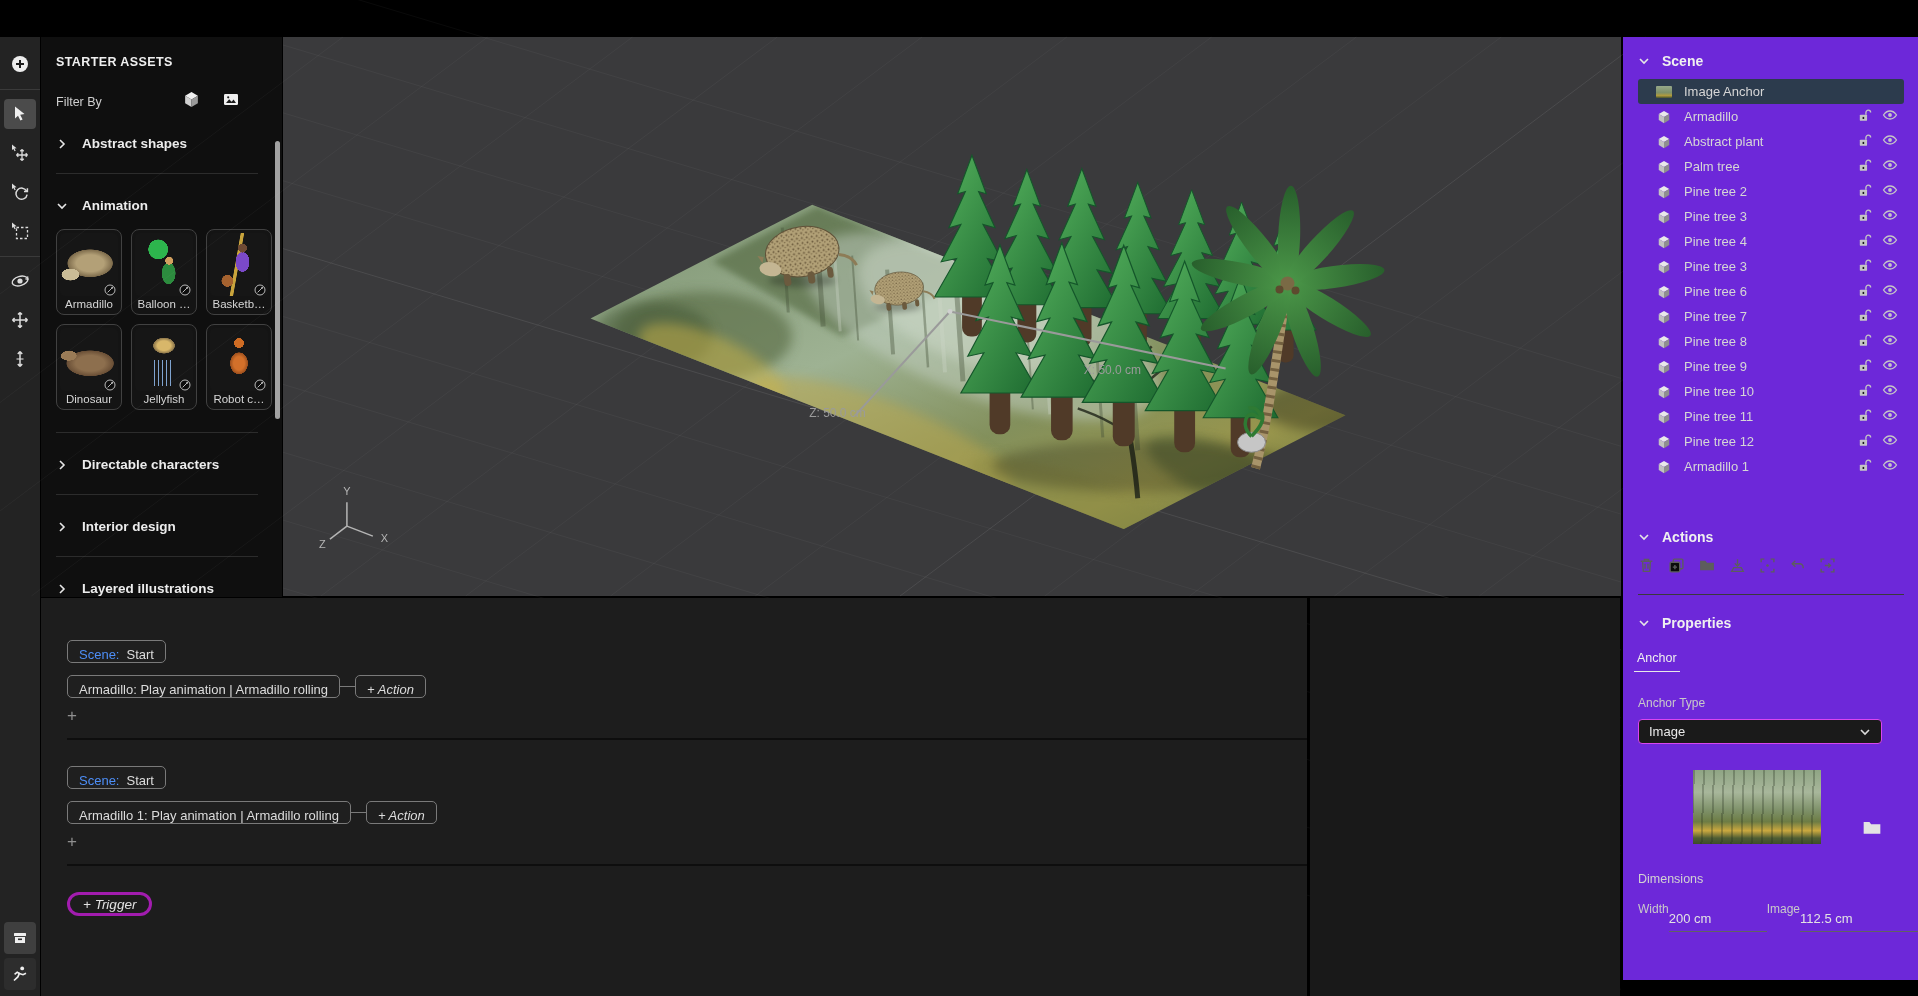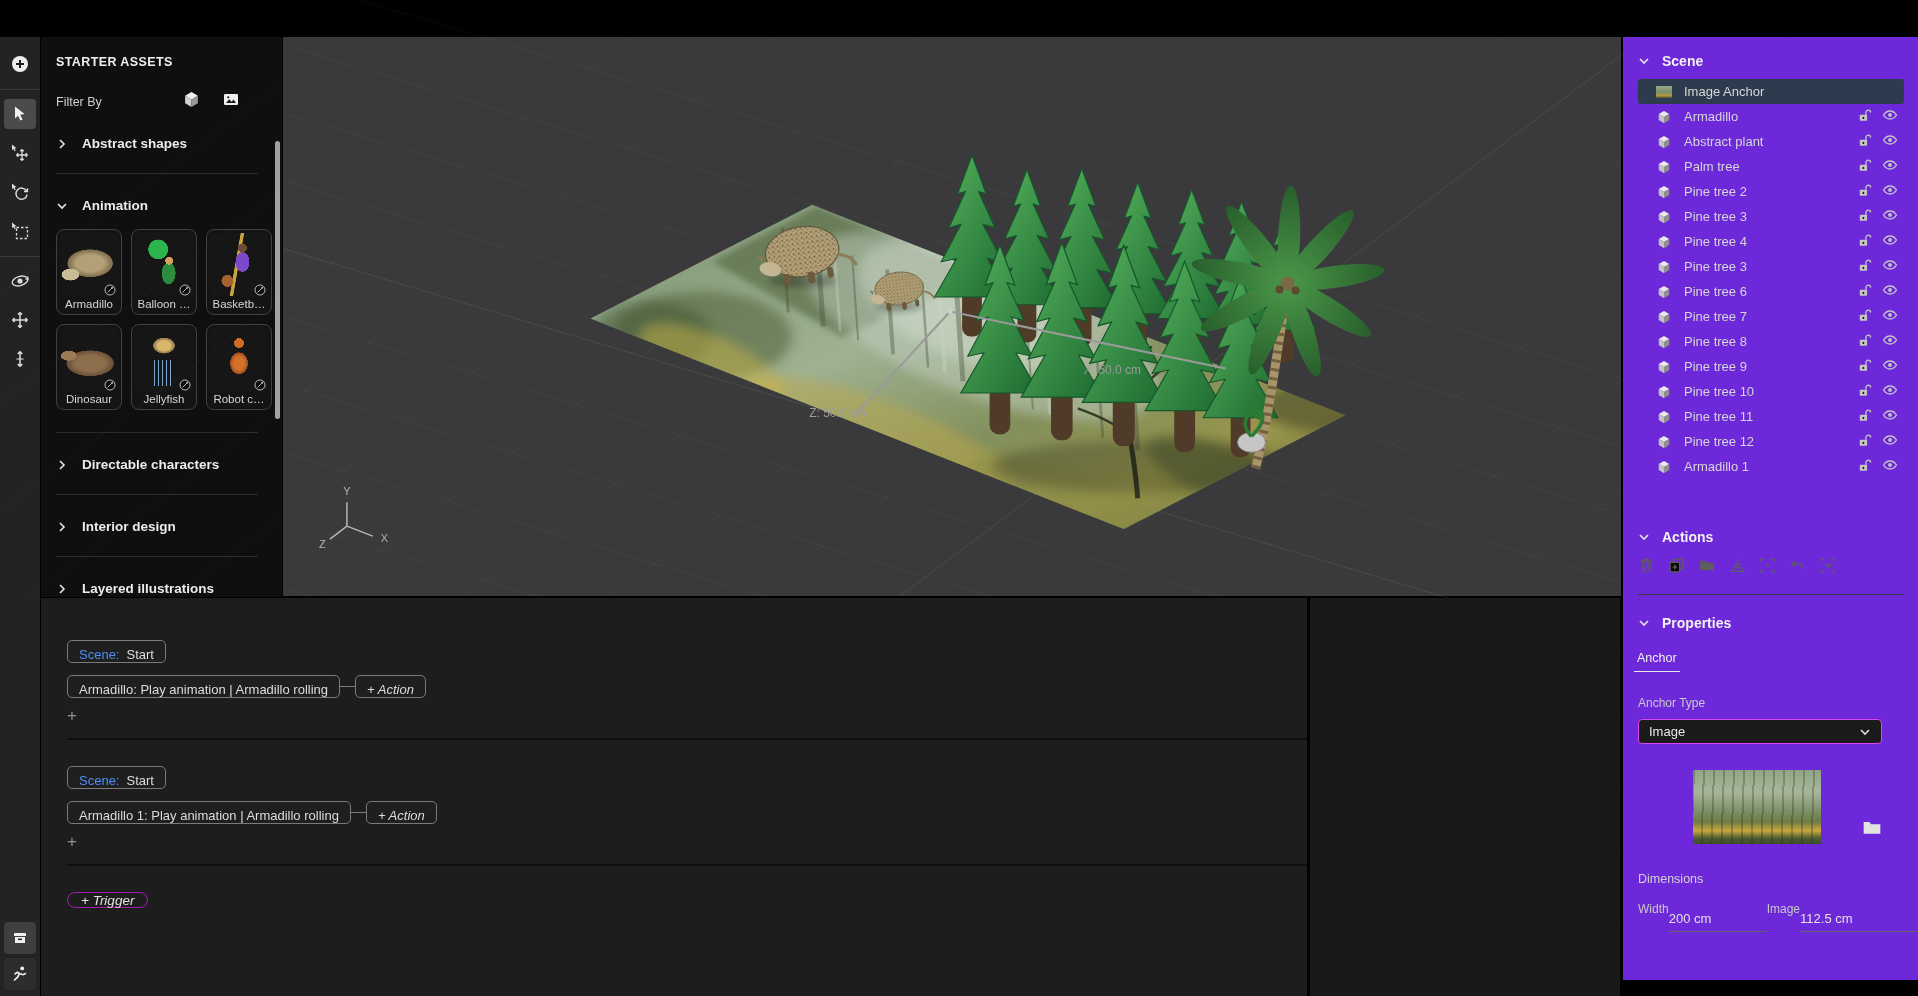--- a/index.html
+++ b/index.html
@@ -63,21 +63,21 @@
   .btab{position:relative;font-size:13.5px;color:#b5b5b5;padding:2px 1px}
   .btab.active{color:#f2f2f2}
   .btab.active::after{content:"";position:absolute;left:0;right:0;bottom:-4px;height:2px;background:#e8e8e8}
   .trig{margin-top:26px;padding-bottom:14px;border-bottom:2px solid #0e0e0e;margin-right:0}
   .pill{display:inline-flex;align-items:flex-end;height:23px;border:1px solid #7a7a7a;border-radius:5px;padding:0 11px;font-size:13px;color:#dcdcdc;background:#1f1f1f}
   .scene-pill .tt{color:#4d8ef7;margin-right:7px}
   .action-row{display:flex;align-items:center;margin-top:12px}
   .connector{width:15px;height:1px;background:#7a7a7a}
   .add-action{font-style:italic;border-radius:5px}
   .add-row{margin-top:9px;color:#8f8f8f;font-size:17px;line-height:17px;width:16px}
-  .add-trigger{display:inline-flex;align-items:center;height:16px;border:1px solid #a21caf;border-radius:13px;padding:0 13px;font-size:13.5px;font-style:italic;color:#e2e2e2;margin-top:26px;background:transparent}
+  .add-trigger{display:inline-flex;align-items:center;height:24px;border:3px solid #a21caf;border-radius:13px;padding:0 13px;font-size:13.5px;font-style:italic;color:#e2e2e2;margin-top:26px;background:transparent}
 
   .gap-panel{position:absolute;left:1310px;top:598px;width:310px;height:398px;background:#191919}
 
   
   .right{position:absolute;left:1623px;top:37px;width:295px;height:943px;background:#6d28d9;padding:16px 14px 0 15px;overflow:hidden}
   .rp-h{display:flex;align-items:center;gap:12px;font-size:14px;font-weight:700;color:#f0f0f0}
   .slist{margin-top:10px}
   .srow{display:flex;align-items:center;height:25px;padding:0 6px 0 18px;border-radius:3px;font-size:13px;color:#d6d6d6}
   .srow.selected{background:#2c3b4d}
   .srow .slabel{margin-left:12px;white-space:nowrap}

